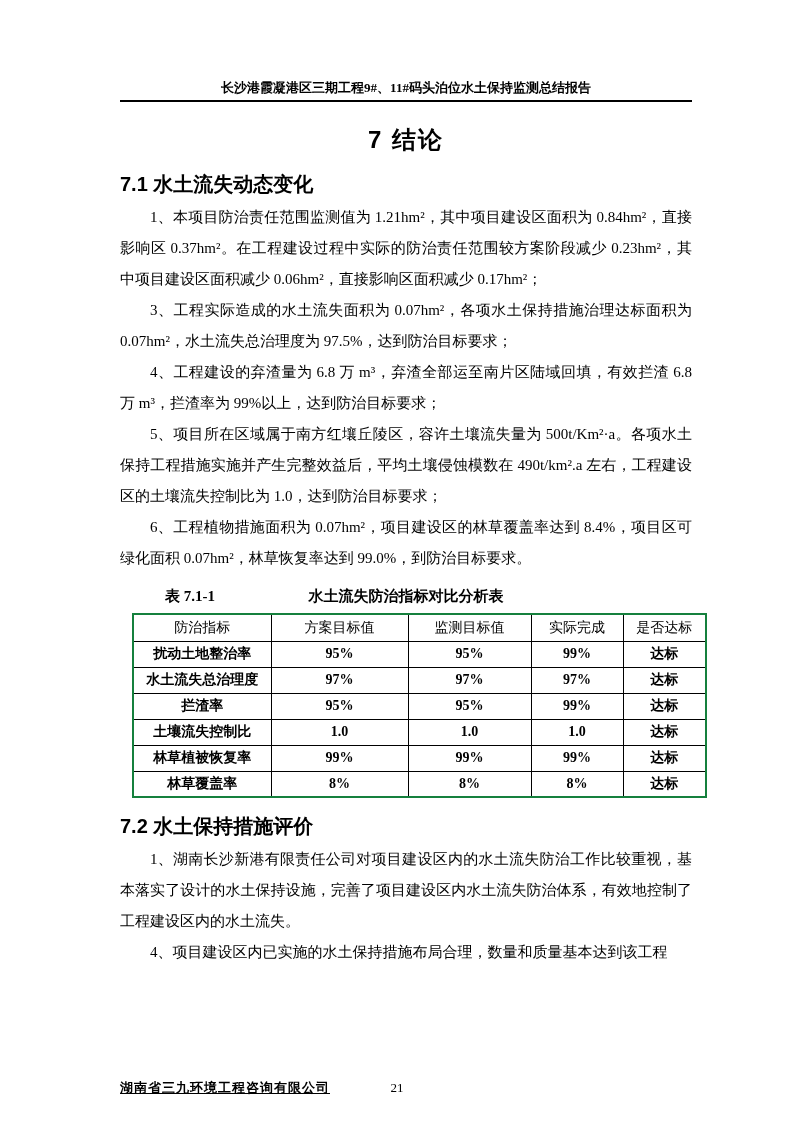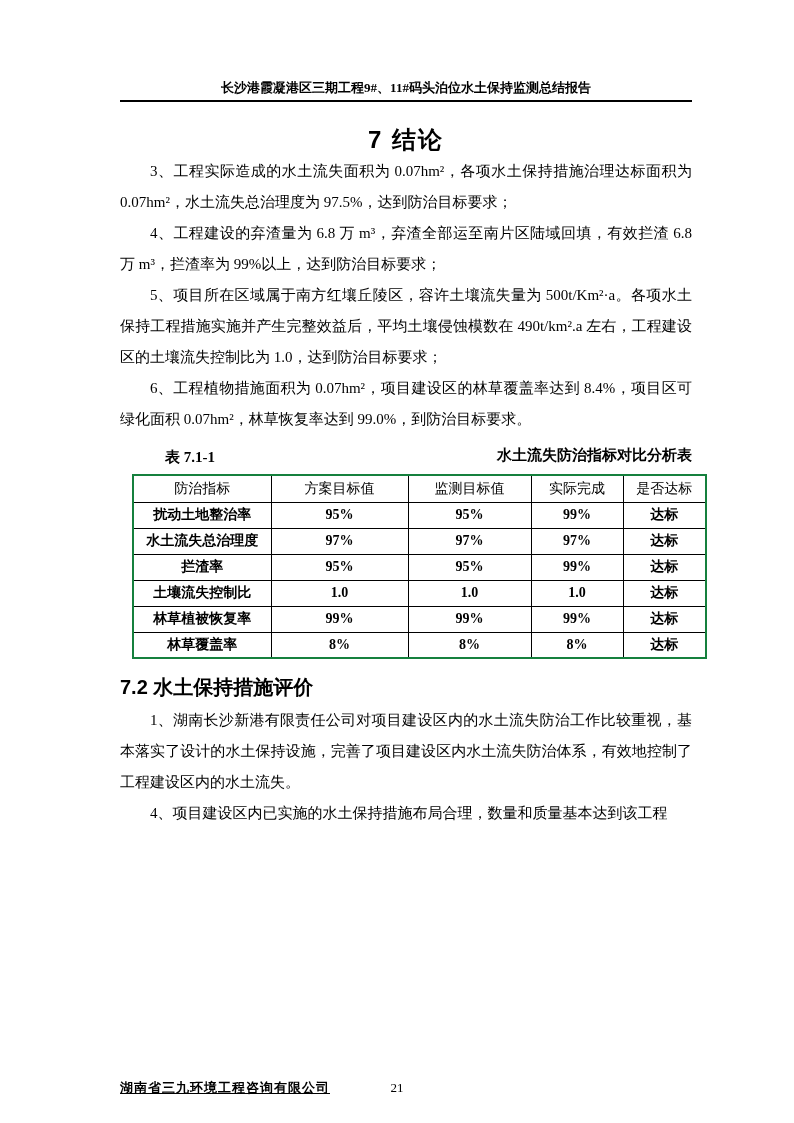--- a/index.html
+++ b/index.html
@@ -56,22 +56,22 @@
     font-weight: bold;
     font-size: 15px;
   }
   .table-caption .caption-label {
     position: absolute;
     left: 45px;
     top: 0;
   }
   .table-caption .caption-title {
     display: block;
-    text-align: right;
-    font-family: Liberation Mono, monospace;
+    text-align: center;
+    font-family: Liberation Serif, serif;
   }
   table.indicator-table {
     margin: 5px 0 0 12px;
     border-collapse: collapse;
     table-layout: fixed;
     width: 573px;
     border: 2px solid #15803d;
     font-size: 14px;
     padding-left: 17px;
   }
@@ -113,21 +113,23 @@
 
 <div class="page">
   <div class="content">
 
     <div class="report-header">
       <span>长沙港霞凝港区三期工程9#、11#码头泊位水土保持监测总结报告</span>
     </div>
 
     <h1 class="chapter-title">7 结论</h1>
 
-
+    <h2 class="section-heading">7.1 水土流失动态变化</h2>
+
+    <p class="body-par">1、本项目防治责任范围监测值为 1.21hm²，其中项目建设区面积为 0.84hm²，直接影响区 0.37hm²。在工程建设过程中实际的防治责任范围较方案阶段减少 0.23hm²，其中项目建设区面积减少 0.06hm²，直接影响区面积减少 0.17hm²；</p>
     <p class="body-par">3、工程实际造成的水土流失面积为 0.07hm²，各项水土保持措施治理达标面积为 0.07hm²，水土流失总治理度为 97.5%，达到防治目标要求；</p>
     <p class="body-par">4、工程建设的弃渣量为 6.8 万 m³，弃渣全部运至南片区陆域回填，有效拦渣 6.8 万 m³，拦渣率为 99%以上，达到防治目标要求；</p>
     <p class="body-par">5、项目所在区域属于南方红壤丘陵区，容许土壤流失量为 500t/Km²·a。各项水土保持工程措施实施并产生完整效益后，平均土壤侵蚀模数在 490t/km².a 左右，工程建设区的土壤流失控制比为 1.0，达到防治目标要求；</p>
     <p class="body-par">6、工程植物措施面积为 0.07hm²，项目建设区的林草覆盖率达到 8.4%，项目区可绿化面积 0.07hm²，林草恢复率达到 99.0%，到防治目标要求。</p>
 
     <div class="table-caption">
       <span class="caption-label">表 7.1-1</span>
       <span class="caption-title">水土流失防治指标对比分析表</span>
     </div>
 

